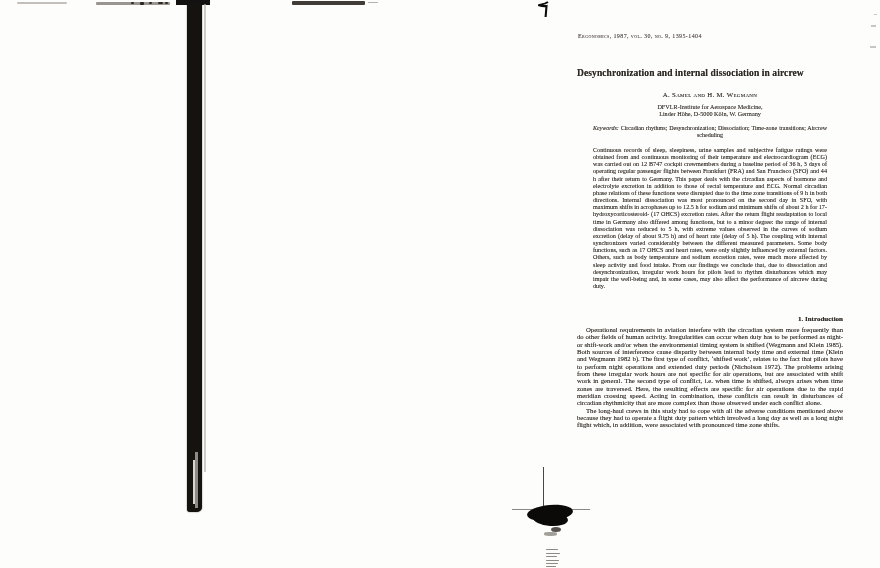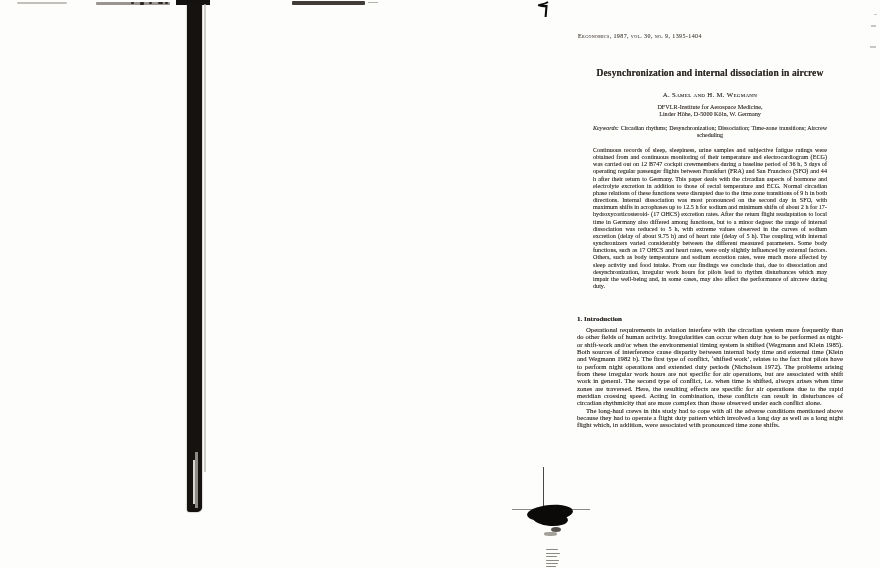--- a/index.html
+++ b/index.html
@@ -3,32 +3,32 @@
 <meta charset="utf-8">
 <style>
   html,body{margin:0;padding:0;}
   body{width:880px;height:568px;overflow:hidden;background:#fcfcfb;font-family:"Liberation Serif",serif;}
   .canvas{position:relative;width:880px;height:568px;background:#fdfdfc;}
   
   .doc{position:absolute;left:577px;top:0;width:266px;height:568px;color:#3f3b36;
        filter:blur(0.28px);text-shadow:0 0 .5px rgba(64,58,52,.75);}
   .journal-line{position:absolute;top:33px;left:1px;font-size:6px;letter-spacing:.4px;
        font-variant:small-caps;color:#6b6661;}
-  .title{position:absolute;top:68px;left:0;width:100%;text-align:center;font-weight:bold;
+  .title{position:absolute;top:68px;left:0;width:100%;text-align:left;font-weight:bold;
        font-size:9.5px;color:#2e2a26;letter-spacing:.1px;}
   .authors{position:absolute;top:91px;left:0;width:100%;text-align:center;font-size:6.8px;
        font-variant:small-caps;letter-spacing:.3px;color:#45403a;}
   .affil1{position:absolute;top:103px;left:0;width:100%;text-align:center;font-size:6.2px;color:#4a453f;}
   .affil2{position:absolute;top:110px;left:0;width:100%;text-align:center;font-size:6.2px;color:#4a453f;}
   .keywords{position:absolute;top:125px;left:16px;width:234px;font-size:6px;line-height:7px;
        text-align:justify;text-align-last:center;color:#45403a;}
   .keywords .kw-label{font-style:italic;}
   .abstract{position:absolute;top:147px;left:16px;width:234px;font-size:6.15px;line-height:7.15px;
        text-align:justify;color:#433e38;}
-  .sec-head{position:absolute;top:315px;left:0;width:100%;text-align:left;font-weight:bold;
+  .sec-head{position:absolute;top:315px;left:0;width:100%;text-align:right;font-weight:bold;
        font-size:7px;color:#332f2a;}
   .intro{position:absolute;top:326px;left:0;width:266px;font-size:6.7px;line-height:7.35px;
        text-align:justify;color:#423d37;}
   .intro p{margin:0;text-indent:9px;}
   
   .bar-main{position:absolute;left:187px;top:0;width:15px;height:512px;background:#151210;
        border-radius:0 0 5px 3px;box-shadow:0 0 1.2px rgba(20,16,12,.9);}
   .bar-core{position:absolute;left:8px;top:452px;width:3px;height:56px;background:#8d8a85;}
   .bar-sliver{position:absolute;left:6px;top:460px;width:1.5px;height:44px;background:#d8d5d0;}
   .bar-top-cap{position:absolute;left:176px;top:0;width:34px;height:5px;background:#141210;filter:blur(.4px);}

